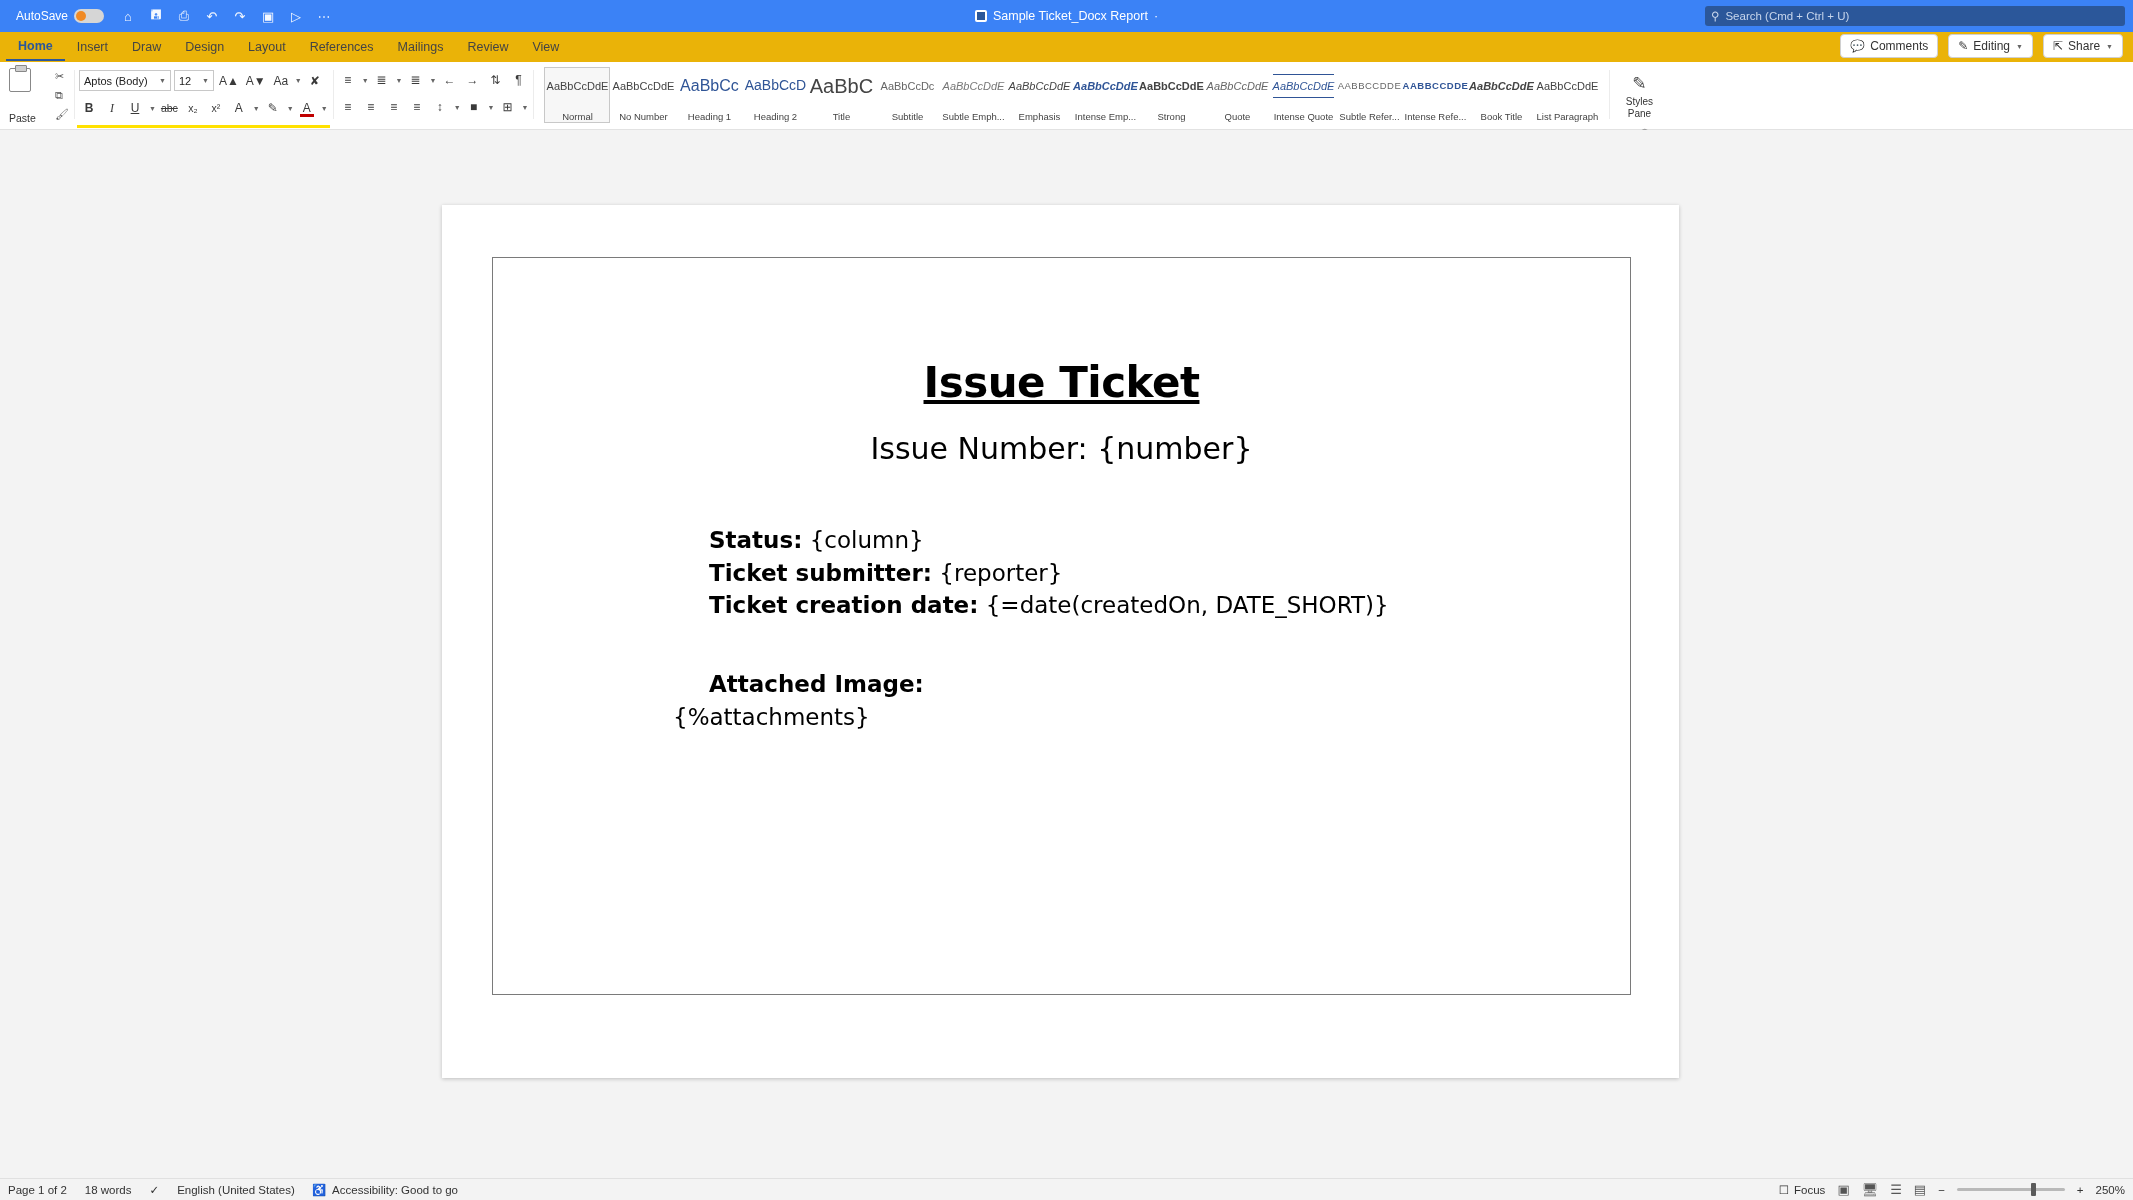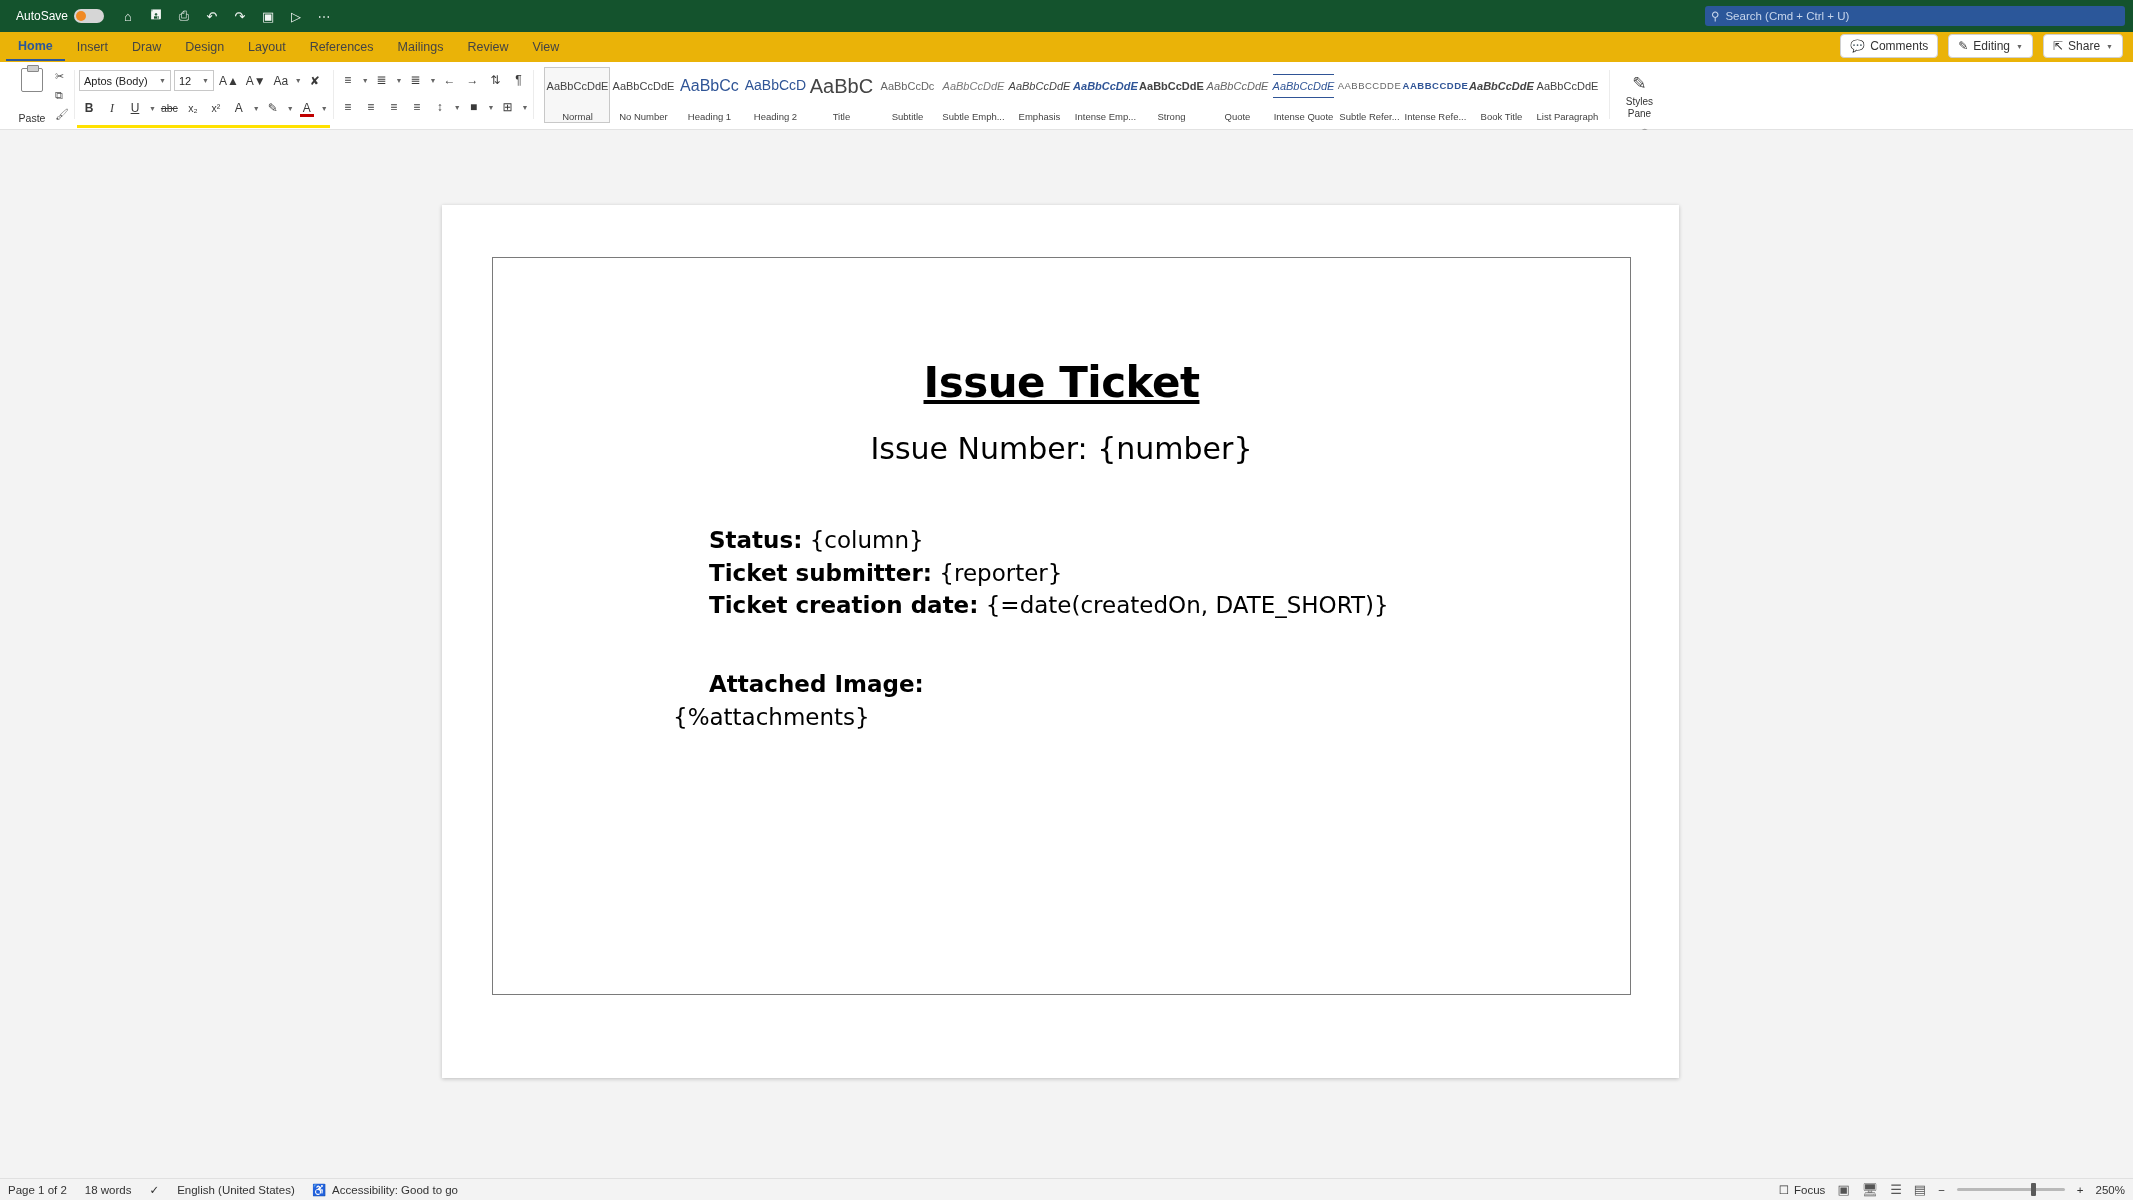--- a/index.html
+++ b/index.html
@@ -7,21 +7,21 @@
     margin: 0; padding: 0;
     width: 2133px; height: 1200px;
     overflow: hidden;
     font-family: "Liberation Sans", sans-serif;
     background: #f3f3f3;
   }
 
   
   .titlebar {
     height: 32px;
-    background: #14532d;
+    background: #3b82f6;
     display: flex;
     align-items: center;
     color: #fff;
     font-size: 12px;
     position: relative;
     padding: 0 8px;
   }
   .autosave-group {
     display: flex; align-items: center; gap: 6px;
     margin-left: 8px;
@@ -117,21 +117,21 @@
     padding: 0 5px;
     position: relative;
   }
   .rgroup + .rgroup::before {
     content: ""; position: absolute; left: 0; top: 6px; bottom: 10px;
     border-left: 1px solid #ececec;
   }
 
   
   .clip {
-    display: flex; flex-direction: column; align-items: center;
+    display: flex; flex-direction: column; 
     justify-content: center; width: 46px; padding-top: 4px; gap: 16px;
   }
   .clip .big {
     width: 22px; height: 24px; border: 1px solid #888;
     border-radius: 2px; background: #fff; position: relative;
   }
   .clip .big::before {
     content: ""; position: absolute; top: -4px; left: 5px;
     width: 10px; height: 5px; border: 1px solid #888;
     background: #cfcfcf; border-radius: 1px;
@@ -287,20 +287,25 @@
   </div>
   <div class="qat">
     <span class="qat-icon">⌂</span>
     <span class="qat-icon">🖪</span>
     <span class="qat-icon">⎙</span>
     <span class="qat-icon">↶</span>
     <span class="qat-icon">↷</span>
     <span class="qat-icon">▣</span>
     <span class="qat-icon">▷</span>
     <span class="qat-icon">⋯</span>
+  </div>
+  <div class="title-center">
+    <span class="doc-icon"></span>
+    <span>Sample Ticket_Docx Report</span>
+    <span>·</span>
   </div>
   <div class="search-box">
     <span>⚲</span>
     <span>Search (Cmd + Ctrl + U)</span>
   </div>
 </div>
 
 <div class="ribbon-tabs">
   <div class="ribbon-tab active">Home</div>
   <div class="ribbon-tab">Insert</div>

